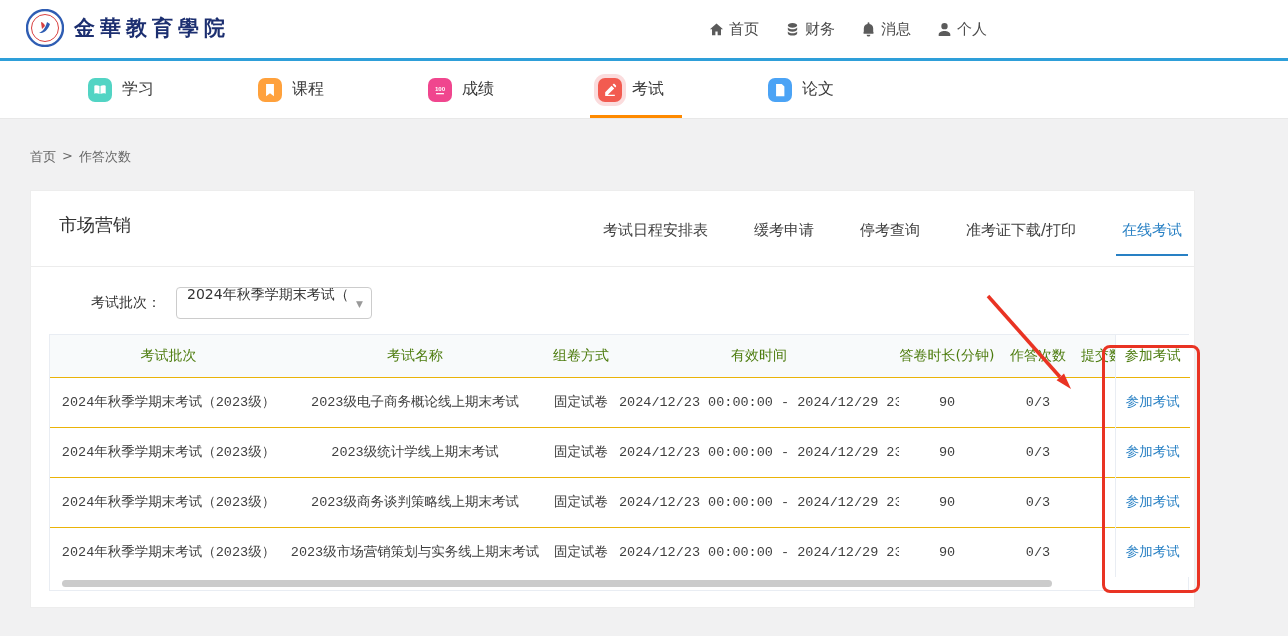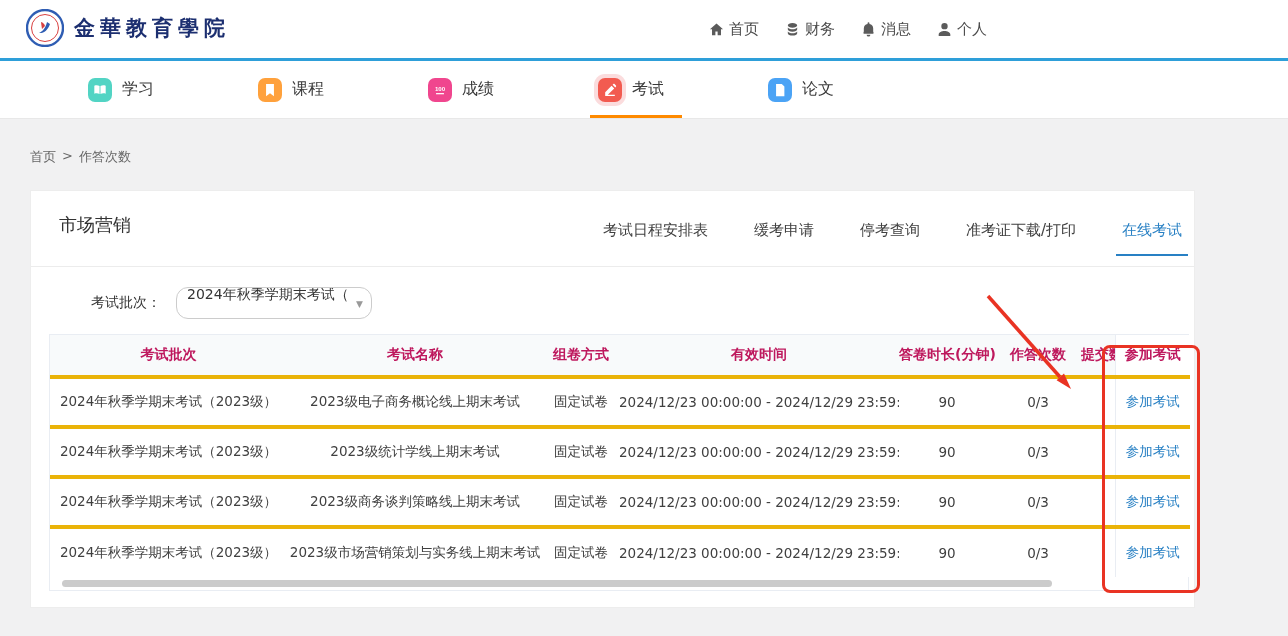--- a/index.html
+++ b/index.html
@@ -38,33 +38,33 @@
   .card-divider { position:absolute; left:0; top:75px; width:100%; height:1px; background:#ececec; }
   .subtabs { position:absolute; right:12px; top:30px; display:flex; gap:46px; }
   .subtab { font-size:15px; color:#404040; padding-bottom:16px; position:relative; cursor:pointer; white-space:nowrap; }
   .subtab.active { color:var(--link_blue,#2880c4); }
   .subtab.active::after { content:""; position:absolute; left:-6px; right:-6px; bottom:0; height:2px;
     background:var(--link_blue,#2880c4); }
 
   
   .filter-label { position:absolute; left:60px; top:103px; font-size:14px; color:#333; }
   .batch-select { position:absolute; left:145px; top:96px; width:196px; height:32px; background:#fff;
-    border:1px solid #ccc; border-radius:12px; display:flex; align-items:center; padding:0 22px 16px 10px;
+    border:1px solid #ccc; border-radius:4px; display:flex; align-items:center; padding:0 22px 16px 10px;
     font-size:14px; color:#333; cursor:pointer; overflow:hidden; white-space:nowrap; }
   .batch-select .caret { position:absolute; right:8px; top:11px; font-size:9px; color:#999; }
 
   
   .tablewrap { position:absolute; left:18px; top:143px; width:1140px; border:1px solid #e9edf3; background:#fff; }
   table { border-collapse:collapse; table-layout:fixed; width:1140px; }
   col.c1{width:237px} col.c2{width:256px} col.c3{width:76px} col.c4{width:280px}
   col.c5{width:96px} col.c6{width:86px} col.c7{width:34px} col.c8{width:75px}
-  th { height:42px; background:#f8fafb; font-weight:bold; font-size:14px; color:#be185d;
+  th { height:42px; background:#f8fafb; font-weight:normal; font-size:14px; color:#4d7c0f;
     text-align:center; white-space:nowrap; overflow:hidden; }
   td { height:50px; font-size:13.5px; color:#404040; text-align:center; white-space:nowrap;
-    overflow:hidden; border-top:4px solid #eab308; }
+    overflow:hidden; border-top:1px solid #eab308;font-family:Liberation Mono, monospace; }
   th.actioncol, td.actioncol { border-left:1px solid #e9edf3; background:#fff; }
   .join-link { color:var(--link_blue,#3080cc); cursor:pointer; text-decoration:none; font-size:13.5px; }
   .hscroll { position:relative; height:13px; }
   .hscroll .thumb { position:absolute; left:12px; top:3px; width:990px; height:7px; background:#cbcbcb; border-radius:4px; }
 
   
   .anno { pointer-events:none; z-index:50; }
   .anno-rect { position:absolute; left:1102px; top:345px; width:98px; height:248px;
     border:3px solid var(--anno,#e93323); border-radius:8px; }
   .anno-arrow { position:absolute; left:930px; top:278px; }

